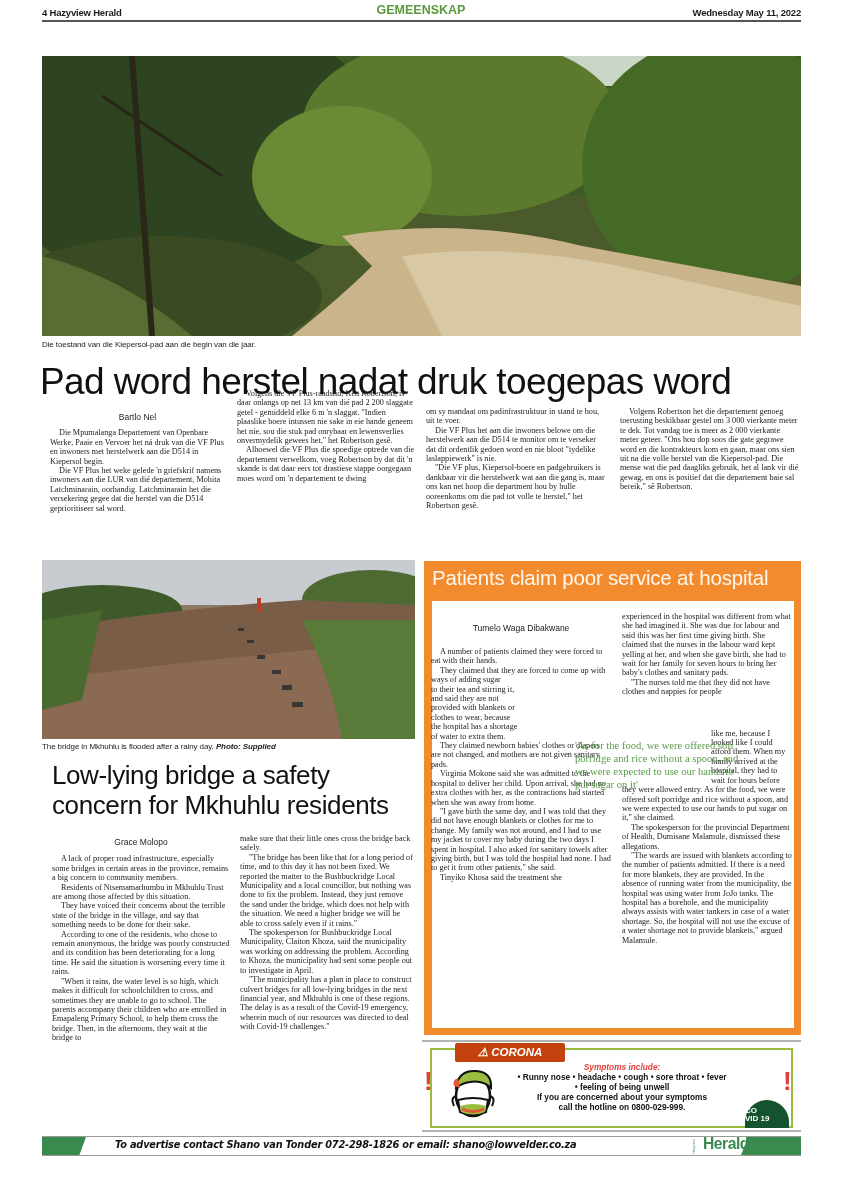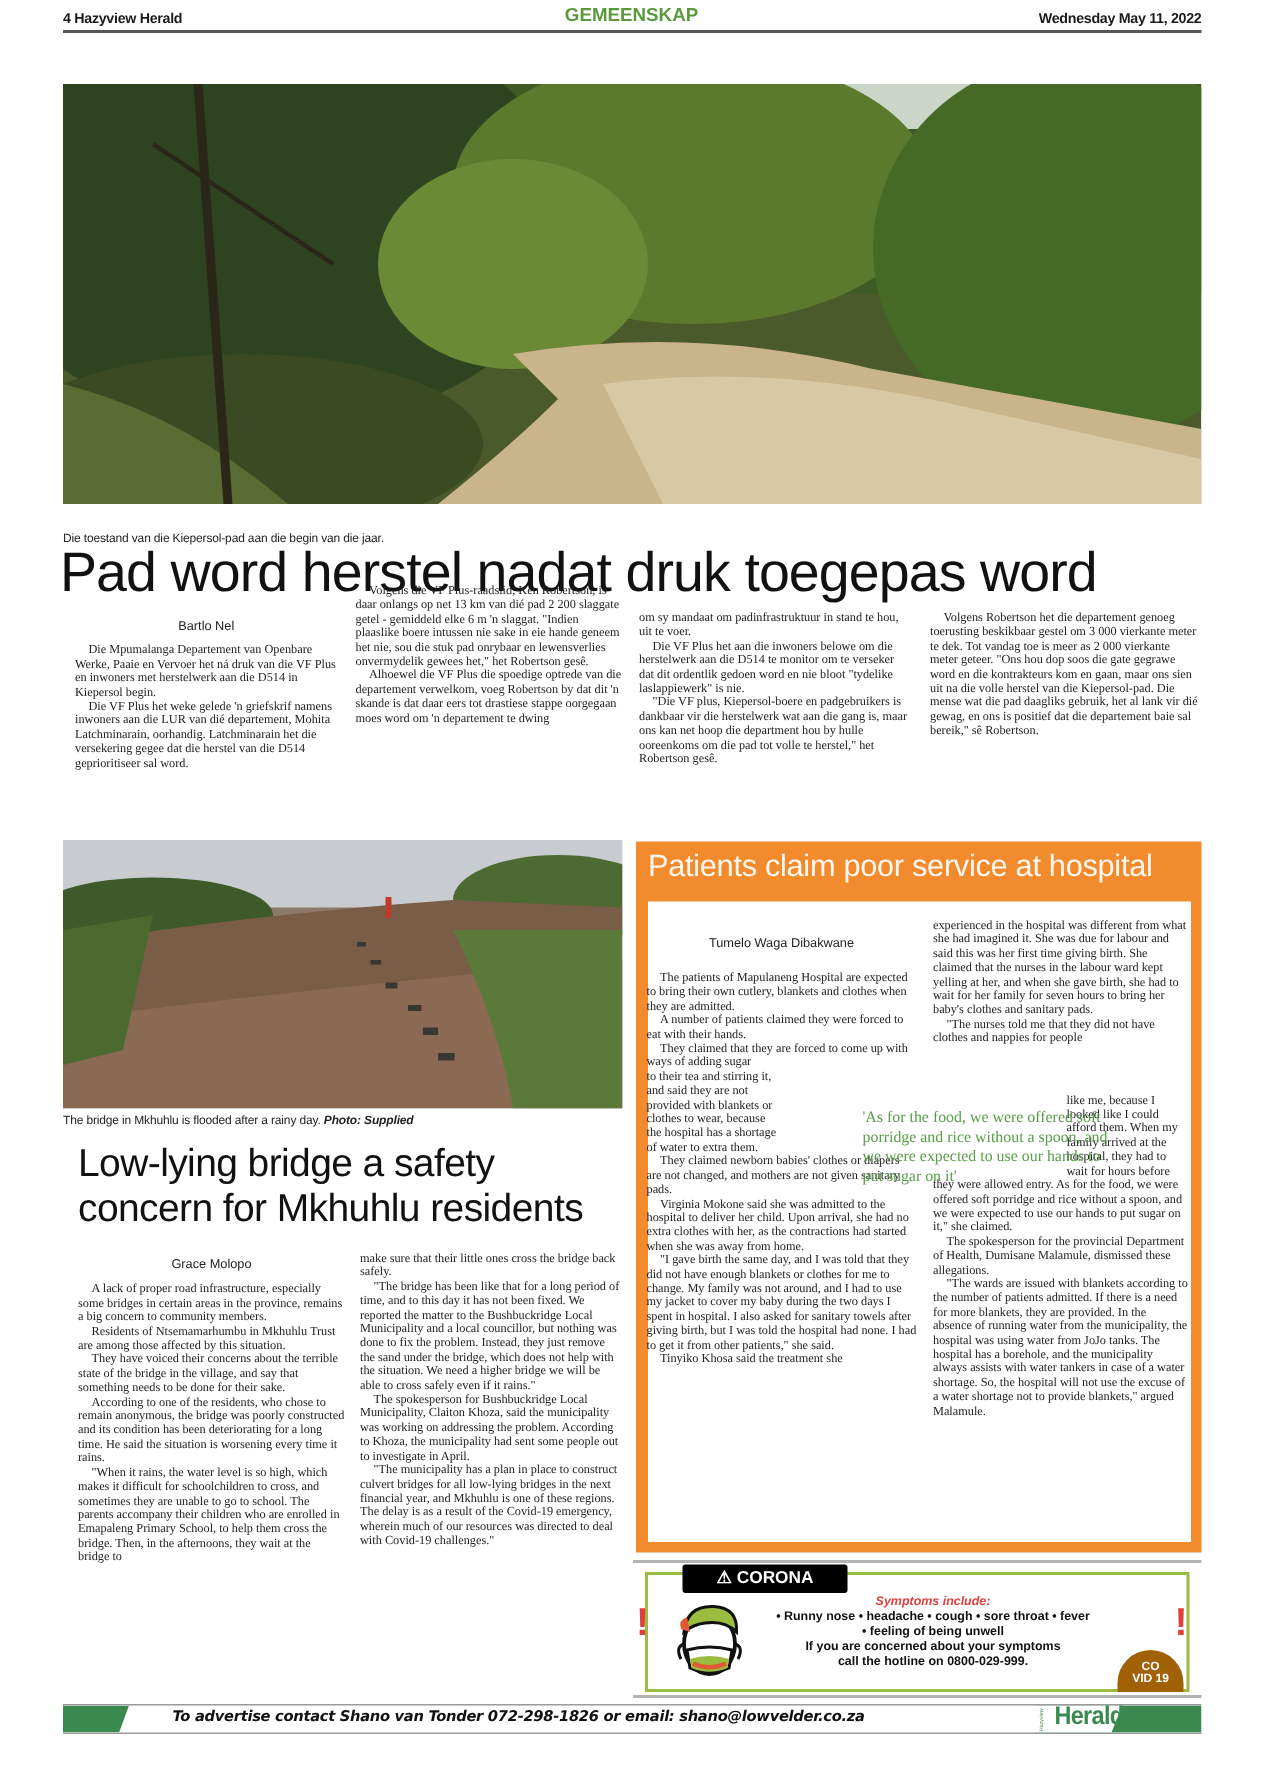--- a/index.html
+++ b/index.html
@@ -14,21 +14,21 @@
   .hdr-right { right: 41px; top: 7px; font-family: "Liberation Sans", sans-serif; font-size: 9.5px; font-weight: bold; letter-spacing: -0.2px; }
   .hdr-rule { left: 42px; top: 20px; width: 759px; height: 1.5px; background: #555; }
 
   
   .photo { overflow: hidden; }
   .photo svg { width: 100%; height: 100%; display: block; }
   .photo-top { left: 42px; top: 56px; width: 759px; height: 280px; }
   .photo-bridge { left: 42px; top: 560px; width: 373px; height: 179px; }
 
   .caption { font-family: "Liberation Sans", sans-serif; font-size: 8px; color: #222; letter-spacing: -0.1px; }
-  .caption-top { left: 42px; top: 354px; }
+  .caption-top { left: 42px; top: 340px; }
   .caption-bridge { left: 42px; top: 742px; }
   .caption-bridge .credit { font-style: italic; font-weight: bold; }
 
   
   .headline-main { left: 40px; top: 360px; font-family: "Liberation Sans", sans-serif; font-size: 37px; letter-spacing: -0.6px; color: #111; line-height: 44px; }
   .headline-bridge { left: 52px; top: 760px; width: 360px; font-family: "Liberation Sans", sans-serif; font-size: 26px; letter-spacing: -0.4px; color: #111; line-height: 30px; }
 
   .byline { font-family: "Liberation Sans", sans-serif; font-size: 8.5px; text-align: center; color: #222; }
 
   .col { font-size: 8.2px; line-height: 9.4px; color: #222; text-align: left; }
@@ -51,28 +51,28 @@
   .hosp-inner { left: 432px; top: 601px; width: 362px; height: 427px; background: #ffffff; }
   .hosp1 { left: 431px; top: 647px; width: 180px; }
   .hosp1-narrow { width: 88px; }
   .hosp2 { left: 622px; top: 612px; width: 170px; }
   .hosp2-narrow { margin-left: 89px; width: 81px; margin-top: 32px; }
   .pullquote { left: 532px; top: 739px; width: 172px; font-family: Liberation Serif, serif; font-size: 10.6px; line-height: 13px; color: #5a9c4a; margin-left: 43px; }
 
   
   .corona { left: 422px; top: 1040px; width: 379px; height: 92px; background: #fff; border-top: 2px solid #b3b3b3; border-bottom: 2px solid #b3b3b3; }
   .corona-frame { left: 430px; top: 1048px; width: 363px; height: 80px; border: 2px solid #9bbd3f; }
-  .corona-tag { left: 455px; top: 1043px; width: 110px; height: 19px; background: #000000; color: #fff; font-family: "Liberation Sans", sans-serif; font-weight: bold; font-size: 11.5px; text-align: center; line-height: 19px; border-radius: 2px; }
+  .corona-tag { left: 455px; top: 1043px; width: 110px; height: 19px; background: #c2410c; color: #fff; font-family: "Liberation Sans", sans-serif; font-weight: bold; font-size: 11.5px; text-align: center; line-height: 19px; border-radius: 2px; font-style: italic; }
   .excl { font-family: "Liberation Sans", sans-serif; font-weight: bold; font-size: 26px; color: #e0403a; }
   .excl-l { left: 424px; top: 1066px; }
   .excl-r { left: 783px; top: 1066px; }
   .face { left: 448px; top: 1066px; width: 50px; height: 55px; }
   .symptoms { left: 502px; top: 1062px; width: 240px; text-align: center; font-family: "Liberation Sans", sans-serif; font-size: 8.3px; font-weight: bold; line-height: 10px; color: #111; }
   .symptoms .sym-title { color: #e0403a; font-style: italic; }
-  .covid-badge { left: 745px; top: 1100px; width: 44px; height: 28px; background: #a16207; border-radius: 22px 22px 0 0; color: #fff; font-family: "Liberation Sans", sans-serif; font-weight: bold; font-size: 8px; line-height: 8px; text-align: center; padding-top: 7px; }
+  .covid-badge { left: 745px; top: 1100px; width: 44px; height: 28px; background: #14532d; border-radius: 22px 22px 0 0; color: #fff; font-family: "Liberation Sans", sans-serif; font-weight: bold; font-size: 8px; line-height: 8px; text-align: left; padding-top: 7px; }
 
   
   .footer-bar { left: 42px; top: 1136px; width: 759px; height: 20px; background: #ffffff; border-top: 1.5px solid #9a9a9a; border-bottom: 1.5px solid #9a9a9a; }
   .footer-green-l { left: 42px; top: 1137px; width: 44px; height: 18px; background: #3a8a4f; clip-path: polygon(0 0, 100% 0, 85% 100%, 0 100%); }
   .footer-text { left: 115px; top: 1139px; font-family: "DejaVu Sans", sans-serif; font-weight: bold; font-size: 9.8px; color: #111; letter-spacing: -0.2px; font-style: italic; }
   .footer-logo { left: 690px; top: 1137px; width: 111px; height: 18px; background: #3a8a4f; clip-path: polygon(0 0, 100% 0, 100% 100%, 0 100%); }
   .footer-logo-white { left: 690px; top: 1137px; width: 58px; height: 18px; background: #ffffff; clip-path: polygon(0 0, 100% 0, 88% 100%, 0 100%); }
   .footer-logo-text { left: 703px; top: 1134px; font-family: "Liberation Sans", sans-serif; font-weight: bold; font-size: 17px; color: #3a8a4f; letter-spacing: -0.5px; transform: scaleX(0.92); transform-origin: left; }
   .footer-logo-small { left: 692px; top: 1139px; font-family: "Liberation Sans", sans-serif; font-size: 3.5px; color: #3a8a4f; writing-mode: vertical-rl; transform: rotate(180deg); }
 </style>
@@ -166,21 +166,20 @@
   <p>"The municipality has a plan in place to construct culvert bridges for all low-lying bridges in the next financial year, and Mkhuhlu is one of these regions. The delay is as a result of the Covid-19 emergency, wherein much of our resources was directed to deal with Covid-19 challenges."</p>
 </div>
 
 <div class="abs hosp-box"></div>
 <div class="abs hosp-title">Patients claim poor service at hospital</div>
 <div class="abs hosp-inner"></div>
 
 <div class="abs byline" style="left:431px; top:623px; width:180px;">Tumelo Waga Dibakwane</div>
 
 <div class="abs col hosp1">
-  <p>The patients of Mapulaneng Hospital are expected to bring their own cutlery, blankets and clothes when they are admitted.</p>
   <p>A number of patients claimed they were forced to eat with their hands.</p>
   <p>They claimed that they are forced to come up with ways of adding sugar</p>
   <p class="noind hosp1-narrow">to their tea and stirring it, and said they are not provided with blankets or clothes to wear, because the hospital has a shortage of water to extra them.</p>
   <p>They claimed newborn babies' clothes or diapers are not changed, and mothers are not given sanitary pads.</p>
   <p>Virginia Mokone said she was admitted to the hospital to deliver her child. Upon arrival, she had no extra clothes with her, as the contractions had started when she was away from home.</p>
   <p>"I gave birth the same day, and I was told that they did not have enough blankets or clothes for me to change. My family was not around, and I had to use my jacket to cover my baby during the two days I spent in hospital. I also asked for sanitary towels after giving birth, but I was told the hospital had none. I had to get it from other patients," she said.</p>
   <p>Tinyiko Khosa said the treatment she</p>
 </div>
 
 <div class="abs col hosp2">

